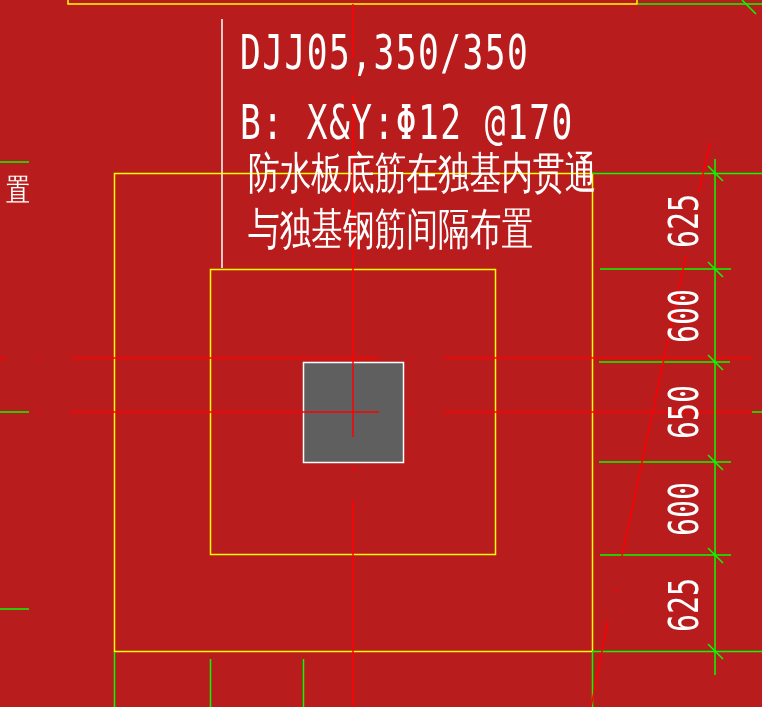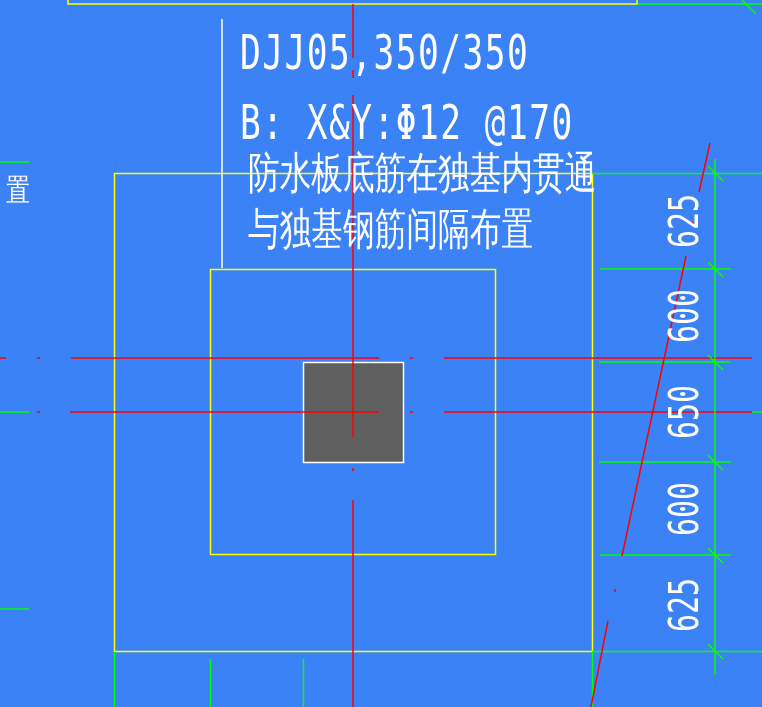--- a/index.html
+++ b/index.html
@@ -1,17 +1,17 @@
 <!DOCTYPE html>
 <html><head>
 <meta charset="utf-8">
 <style>
   html, body { margin: 0; padding: 0; background: #000; }
   body { width: 762px; height: 707px; overflow: hidden; position: relative; font-family: "DejaVu Sans", sans-serif; }
-  #canvas { position: absolute; left: 0; top: 0; width: 762px; height: 707px; background: #3b82f6; }
+  #canvas { position: absolute; left: 0; top: 0; width: 762px; height: 707px; background: #b91c1c; }
   #canvas svg { position: absolute; left: 0; top: 0; }
   .txt { position: absolute; color: #fff; white-space: nowrap; font-family: "DejaVu Sans", sans-serif; font-weight: 200; }
   .t-label1 { left: 240px; top: 22px; font-size: 48px; letter-spacing: 2px; transform: scaleX(0.72); transform-origin: left top; line-height: 60px; font-family: "DejaVu Sans Mono", monospace; }
   .t-label2 { left: 240px; top: 92px; font-size: 48px; letter-spacing: 2px; transform: scaleX(0.72); transform-origin: left top; line-height: 60px; font-family: "DejaVu Sans Mono", monospace; }
   .t-note1 { left: 248px; top: 148px; font-size: 44px; line-height: 50px; transform: scaleX(0.72); transform-origin: left top; }
   .t-note2 { left: 248px; top: 204px; font-size: 44px; line-height: 50px; transform: scaleX(0.72); transform-origin: left top; }
   .t-left { left: 6px; top: 160px; font-size: 30px; line-height: 60px; transform: scaleX(0.8); transform-origin: left top; }
   .dim { position: absolute; color: #fff; font-size: 40px; font-family: "DejaVu Sans Mono", monospace; transform: rotate(-90deg) scaleX(0.75); transform-origin: center center; width: 100px; text-align: center; line-height: 40px; }
 </style>
 </head>

